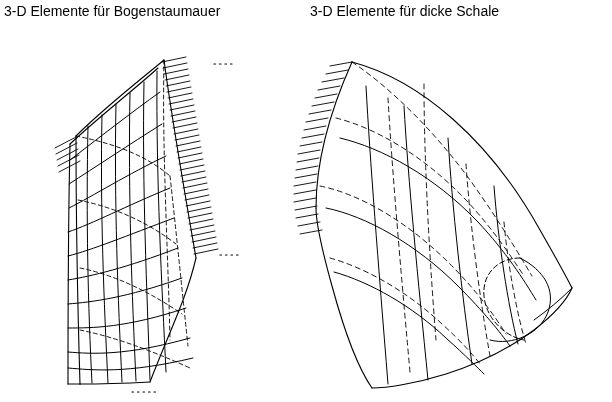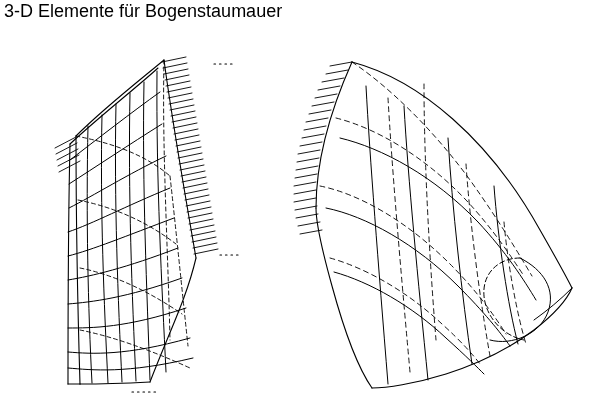--- a/index.html
+++ b/index.html
@@ -16,21 +16,21 @@
   }
   #page {
     position: relative;
     width: 612px;
     height: 402px;
     background: #ffffff;
   }
   .caption {
     position: absolute;
     font-family: "Liberation Sans", sans-serif;
-    font-size: 18px;
+    font-size: 14px;
     color: #000000;
     white-space: nowrap;
     line-height: 16px;
   }
   #caption-left {
     left: 4px;
     top: 3px;
   }
   #caption-right {
     left: 310px;
@@ -42,20 +42,21 @@
     top: 0;
   }
 </style>
 </head>
 <body>
 
 <div id="page">
 
   <div class="caption" id="caption-left">3-D Elemente für Bogenstaumauer</div>
 
+  <div class="caption" id="caption-right">3-D Elemente für dicke Schale</div>
 
   <svg id="figure-svg" width="612" height="402" viewBox="0 0 612 402">
 
     <g fill="none" stroke="#000000" stroke-width="1" stroke-linecap="round" stroke-linejoin="round">
 
       <g>
 
         <g stroke-width="0.9">
           <line x1="162" y1="62" x2="186" y2="57"></line>
           <line x1="163" y1="68" x2="187" y2="63"></line>

